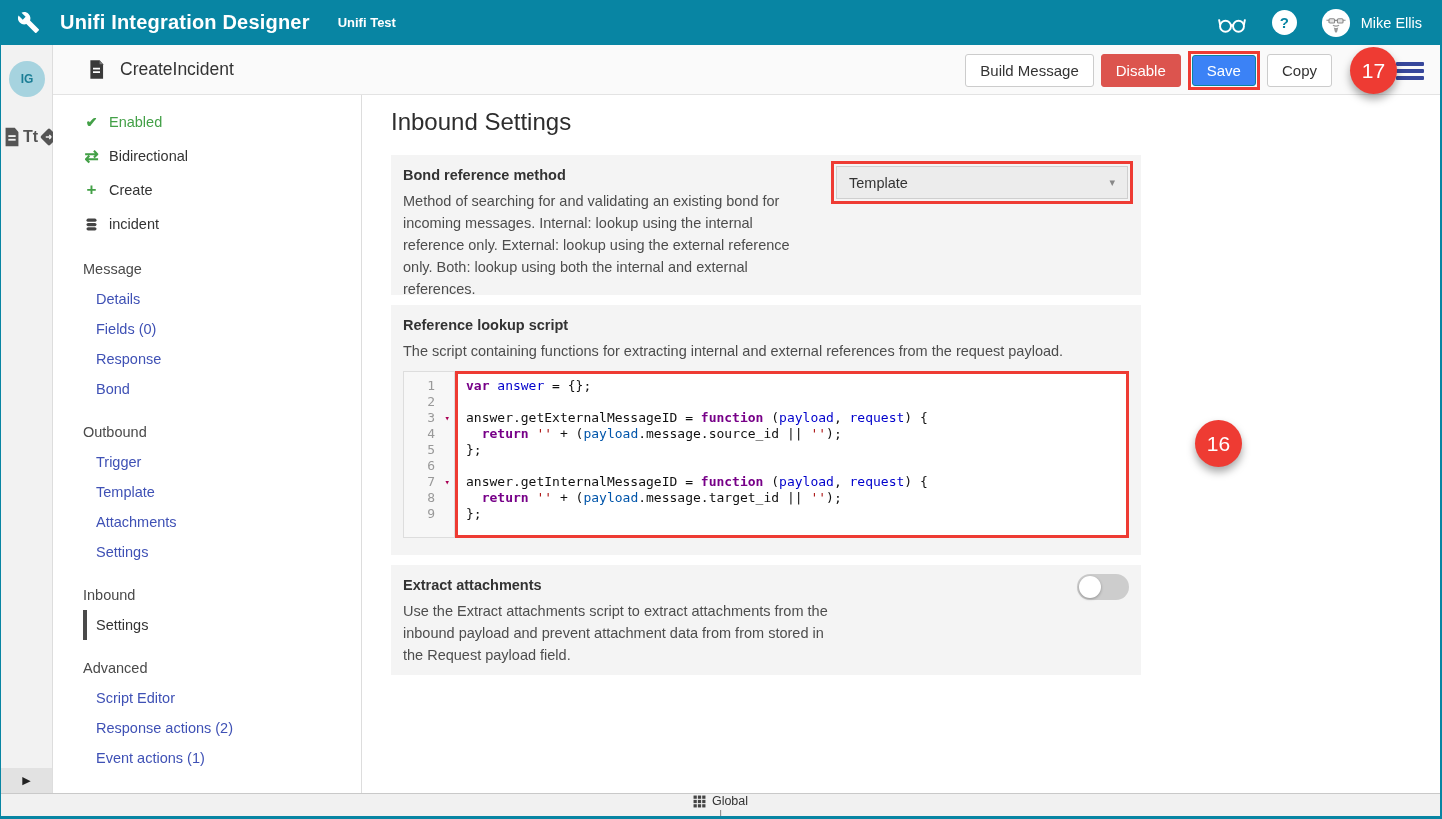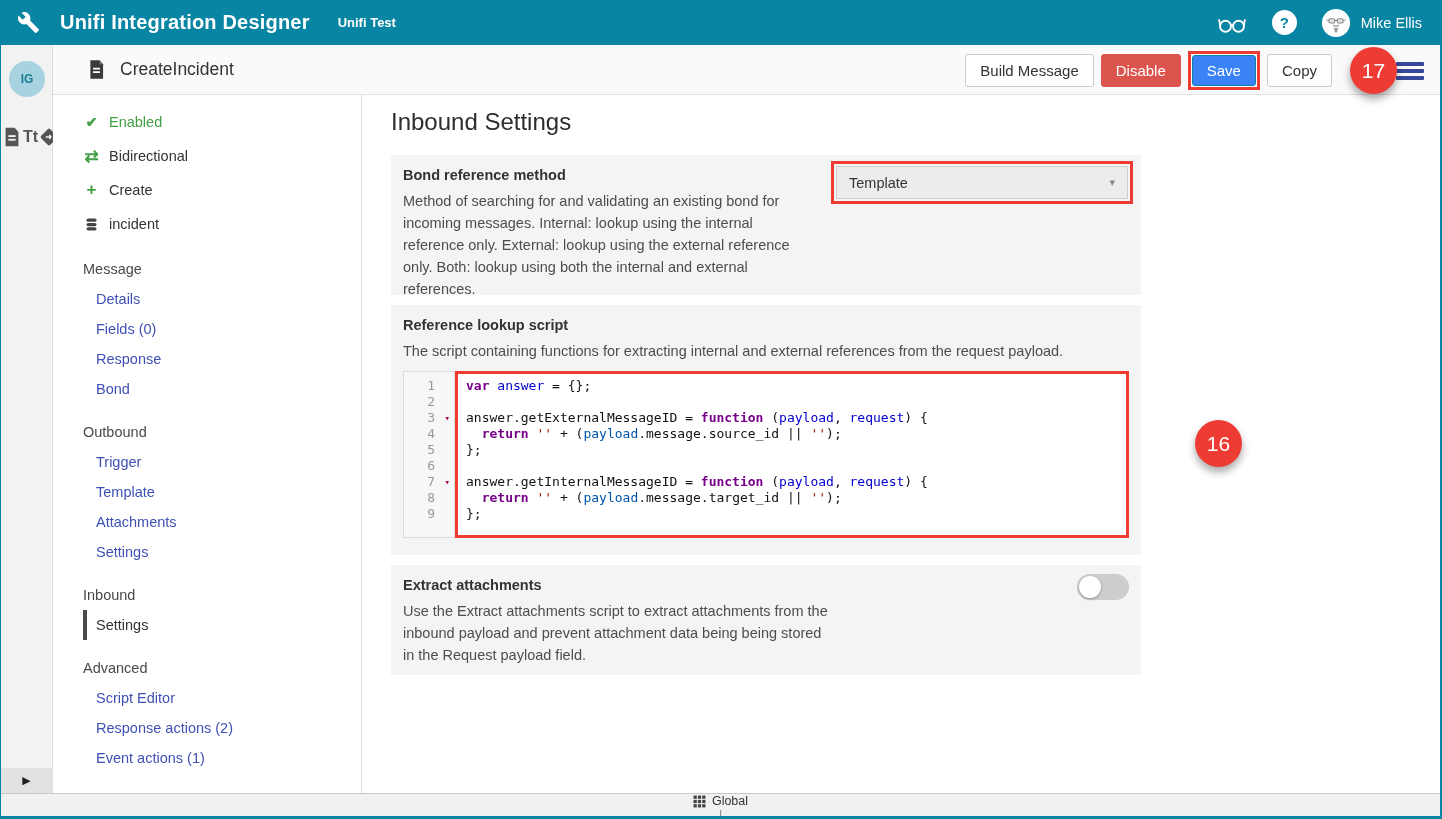--- a/index.html
+++ b/index.html
@@ -320,21 +320,21 @@
             <div class="cl">&nbsp;</div>
             <div class="cl"><span class="tk-pl">answer.getInternalMessageID = </span><span class="tk-kw">function</span><span class="tk-pl"> (</span><span class="tk-def">payload</span><span class="tk-pl">, </span><span class="tk-def">request</span><span class="tk-pl">) {</span></div>
             <div class="cl"><span class="tk-pl">  </span><span class="tk-kw">return</span><span class="tk-pl"> </span><span class="tk-str">''</span><span class="tk-pl"> + (</span><span class="tk-var2">payload</span><span class="tk-pl">.message.target_id || </span><span class="tk-str">''</span><span class="tk-pl">);</span></div>
             <div class="cl"><span class="tk-pl">};</span></div>
           </div>
       </div>
     </div>
 
     <div class="panel extract-panel">
       <div class="plabel">Extract attachments</div>
-      <div class="pdesc">Use the Extract attachments script to extract attachments from the inbound payload and prevent attachment data being being stored in the Request payload field.</div>
+      <div class="pdesc">Use the Extract attachments script to extract attachments from the inbound payload and prevent attachment data from from stored in the Request payload field.</div>
       <div class="toggle">
           <span class="knob"></span>
         </div>
     </div>
   </div>
 
   <div class="annot-circle" id="circle16">16</div>
   <div class="annot-circle" id="circle17">17</div>
 
   <div class="statusbar" id="status-bar">

